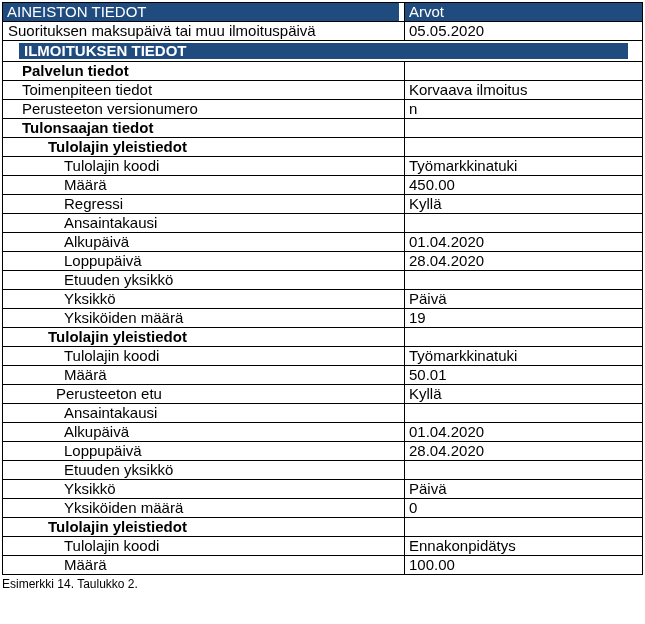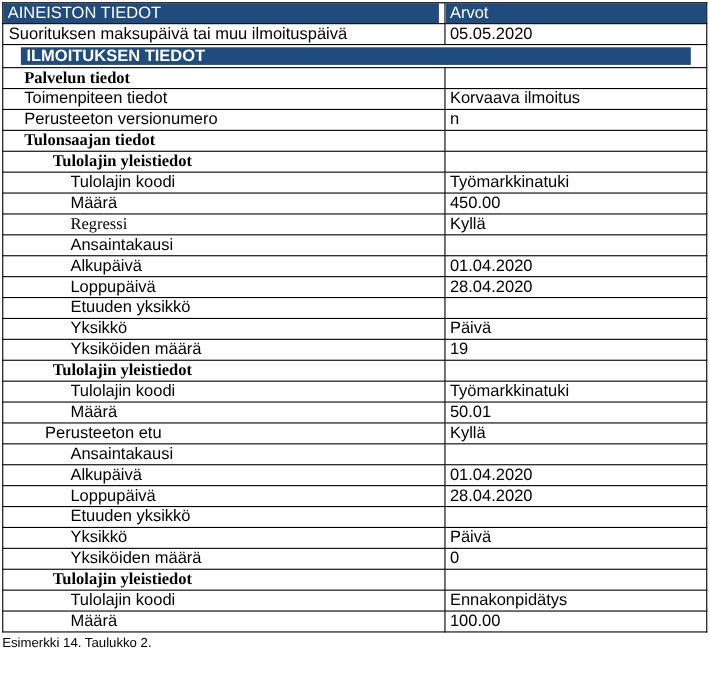--- a/index.html
+++ b/index.html
@@ -53,21 +53,21 @@
   }
   .section-bar {
     margin: 2px 12px;
     height: 16px;
     line-height: 16px;
     background: var(--accent, #1f4b7e);
     color: var(--header-text, #fff);
     font-weight: bold;
     padding-left: 5px;
   }
-  td.label-cell.bold { font-weight: bold; font-family: Liberation Serif, serif; }
+  td.label-cell.bold { font-weight: bold; }
   tr.tall td { height: 37px; }
   .caption {
     font-size: 12px;
     line-height: 14px;
     margin: 2px 0 0 0;
     color: #000;
   }
 </style>
 </head>
 <body>
@@ -116,21 +116,21 @@
         </tr>
         <tr>
           <td class="label-cell" style="padding-left: 61px;">Tulolajin koodi</td>
           <td class="value-cell">Työmarkkinatuki</td>
         </tr>
         <tr>
           <td class="label-cell" style="padding-left: 61px;">Määrä</td>
           <td class="value-cell">450.00</td>
         </tr>
         <tr>
-          <td class="label-cell" style="padding-left: 61px; font-family: Liberation Serif, serif;">Regressi</td>
+          <td class="label-cell" style="padding-left: 61px;">Regressi</td>
           <td class="value-cell">Kyllä</td>
         </tr>
         <tr>
           <td class="label-cell" style="padding-left: 61px;">Ansaintakausi</td>
           <td class="value-cell"></td>
         </tr>
         <tr>
           <td class="label-cell" style="padding-left: 61px;">Alkupäivä</td>
           <td class="value-cell">01.04.2020</td>
         </tr>
@@ -156,21 +156,21 @@
         </tr>
         <tr>
           <td class="label-cell" style="padding-left: 61px;">Tulolajin koodi</td>
           <td class="value-cell">Työmarkkinatuki</td>
         </tr>
         <tr>
           <td class="label-cell" style="padding-left: 61px;">Määrä</td>
           <td class="value-cell">50.01</td>
         </tr>
         <tr>
-          <td class="label-cell" style="padding-left: 38px;">Perusteeton etu</td>
+          <td class="label-cell" style="padding-left: 53px;">Perusteeton etu</td>
           <td class="value-cell">Kyllä</td>
         </tr>
         <tr>
           <td class="label-cell" style="padding-left: 61px;">Ansaintakausi</td>
           <td class="value-cell"></td>
         </tr>
         <tr>
           <td class="label-cell" style="padding-left: 61px;">Alkupäivä</td>
           <td class="value-cell">01.04.2020</td>
         </tr>

